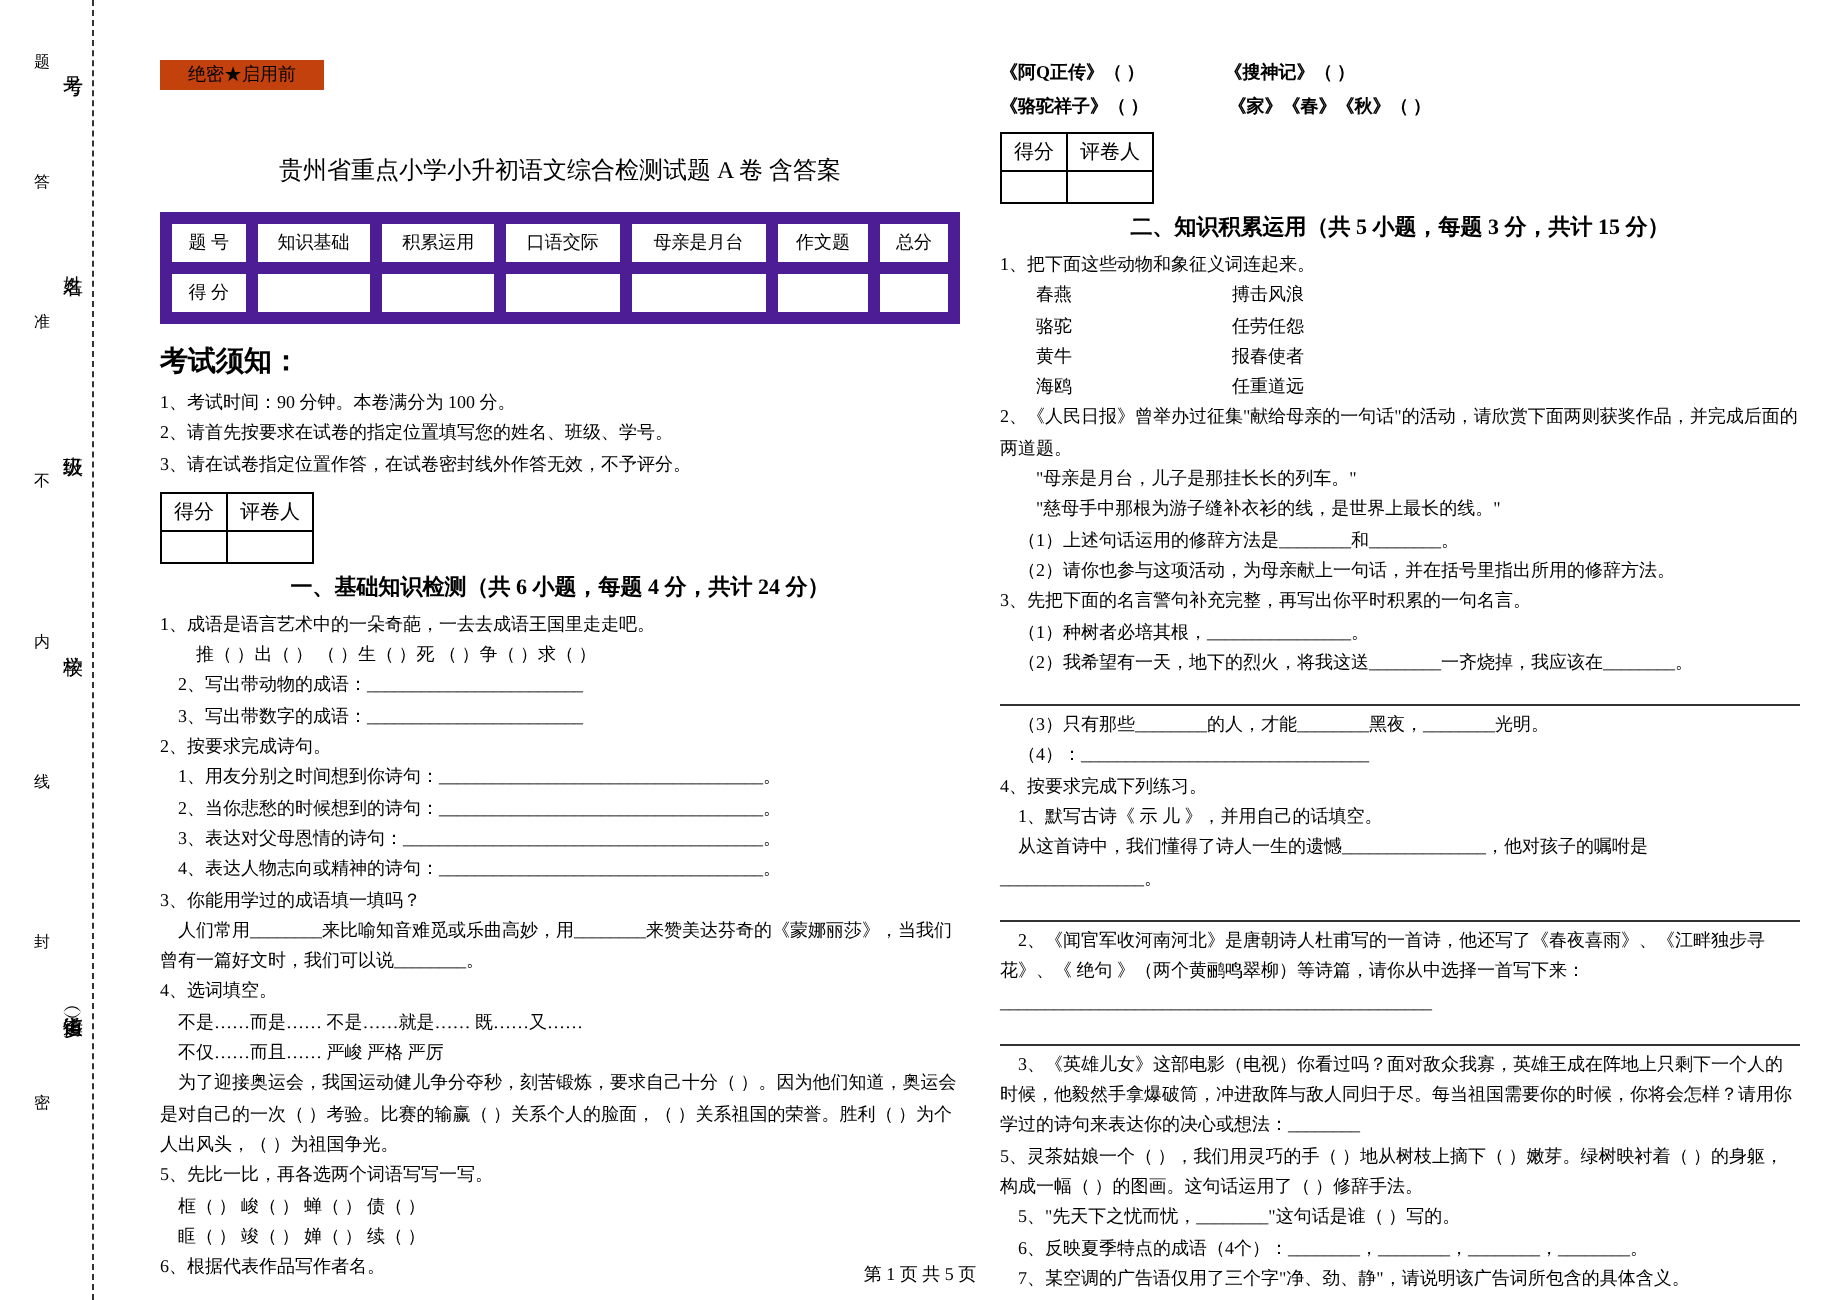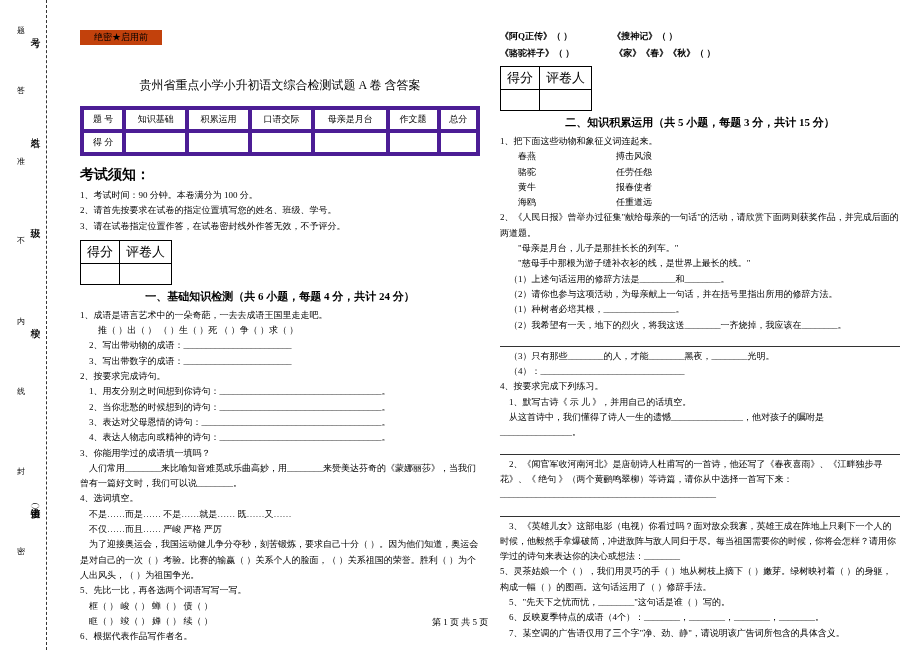--- a/index.html
+++ b/index.html
@@ -66,51 +66,51 @@
     font-weight: normal;
     font-size: 12px;
     margin: 8px 0 12px 0;
   }
   .score-table {
     border-collapse: collapse;
     width: 100%;
     margin-bottom: 10px;
   }
   .score-table td {
-    border: 4px solid #4c1d95;
+    border: 6px solid #4c1d95;
     padding: 3px 4px;
     text-align: center;
     font-size: 9px;
   }
   .small-score {
     border-collapse: collapse;
     margin: 6px 0 4px 0;
   }
   .small-score td {
     border: 1px solid #000;
     padding: 2px 6px;
-    font-size: 13px;
+    font-size: 10px;
   }
   .section-title {
     font-weight: bold;
     text-align: center;
     font-size: 11px;
     margin: 4px 0;
   }
   .subhead {
     font-weight: bold;
     font-size: 14px;
     margin: 6px 0 4px 0;
   }
   p, .line { line-height: 1.7; font-size: 9px; }
   .indent { text-indent: 1em; }
   .indent2 { text-indent: 2em; }
   .footer {
     position: absolute;
-    bottom: 21px;
+    bottom: 6px;
     width: 100%;
     text-align: center;
     font-size: 9px;
   }
   .books-row {
     display: flex;
     gap: 40px;
     margin-bottom: 4px;
     font-weight: bold;
   }
@@ -253,20 +253,21 @@
           <p class="line">报春使者</p>
           <p class="line">任重道远</p>
         </div>
       </div>
 
       <p class="line">2、《人民日报》曾举办过征集"献给母亲的一句话"的活动，请欣赏下面两则获奖作品，并完成后面的两道题。</p>
       <p class="line indent2">"母亲是月台，儿子是那挂长长的列车。"</p>
       <p class="line indent2">"慈母手中那根为游子缝补衣衫的线，是世界上最长的线。"</p>
       <p class="line indent">（1）上述句话运用的修辞方法是________和________。</p>
       <p class="line indent">（2）请你也参与这项活动，为母亲献上一句话，并在括号里指出所用的修辞方法。</p>
+      <p class="line">3、先把下面的名言警句补充完整，再写出你平时积累的一句名言。</p>
       <p class="line indent">（1）种树者必培其根，________________。</p>
       <p class="line indent">（2）我希望有一天，地下的烈火，将我这送________一齐烧掉，我应该在________。</p>
       <div class="fullwidth-line"></div>
       <p class="line indent">（3）只有那些________的人，才能________黑夜，________光明。</p>
       <p class="line indent">（4）：________________________________</p>
       <p class="line">4、按要求完成下列练习。</p>
       <p class="line indent">1、默写古诗《 示 儿 》，并用自己的话填空。</p>
       <p class="line indent">从这首诗中，我们懂得了诗人一生的遗憾________________，他对孩子的嘱咐是________________。</p>
       <div class="fullwidth-line"></div>
       <p class="line indent">2、《闻官军收河南河北》是唐朝诗人杜甫写的一首诗，他还写了《春夜喜雨》、《江畔独步寻花》、《    绝句    》（两个黄鹂鸣翠柳）等诗篇，请你从中选择一首写下来：________________________________________________</p>

